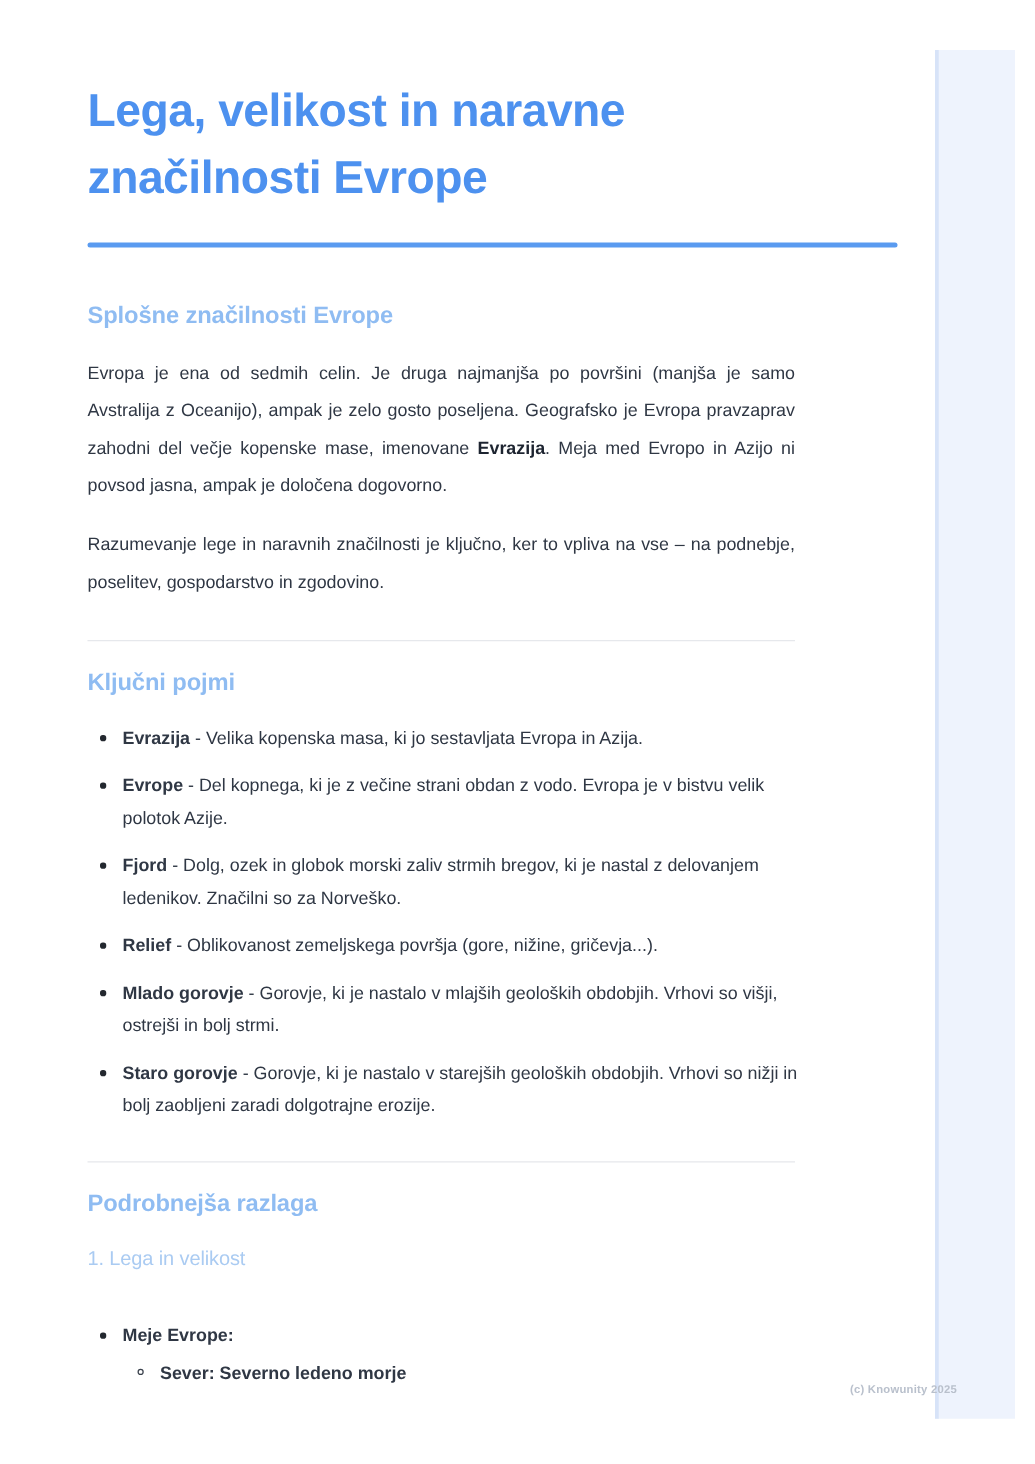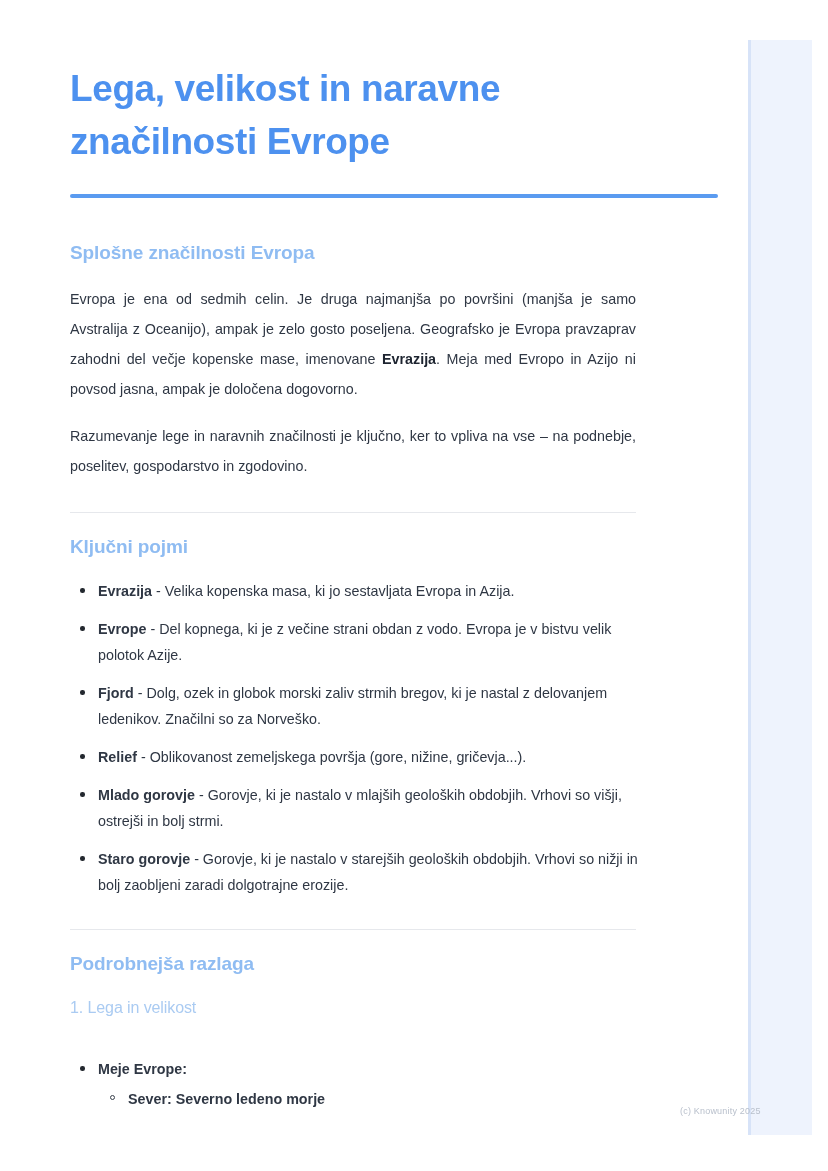--- a/index.html
+++ b/index.html
@@ -162,35 +162,36 @@
   
   #watermark {
     position: absolute;
     left: 680px;
     top: 1106px;
     font-size: 9px;
     letter-spacing: 0.2px;
     color: #b9c0cc;
     white-space: nowrap;
     z-index: 5;
+    font-weight: bold;
   }
 </style>
 </head>
 <body>
 
 <div id="side-strip"></div>
 
 <div id="doc">
 
   <h1 class="doc-title">Lega, velikost in naravne značilnosti Evrope</h1>
   <div class="title-rule"></div>
 
   <div class="sec-spacer-top"></div>
 
-  <h2 class="h2 strong">Splošne značilnosti Evropa</h2>
+  <h2 class="h2 strong">Splošne značilnosti Evrope</h2>
   <div class="gap-after-h2"></div>
 
   <p class="para"><span>Evropa je ena od sedmih celin. Je druga najmanjša po površini (manjša je samo Avstralija z Oceanijo), ampak je zelo gosto poseljena. Geografsko je Evropa pravzaprav zahodni del večje kopenske mase, imenovane </span><b>Evrazija</b><span>. Meja med Evropo in Azijo ni povsod jasna, ampak je določena dogovorno.</span></p>
 
   <p class="para">Razumevanje lege in naravnih značilnosti je ključno, ker to vpliva na vse – na podnebje, poselitev, gospodarstvo in zgodovino.</p>
 
   <div class="divider"></div>
 
   <div class="gap-keyterms"></div>
 

